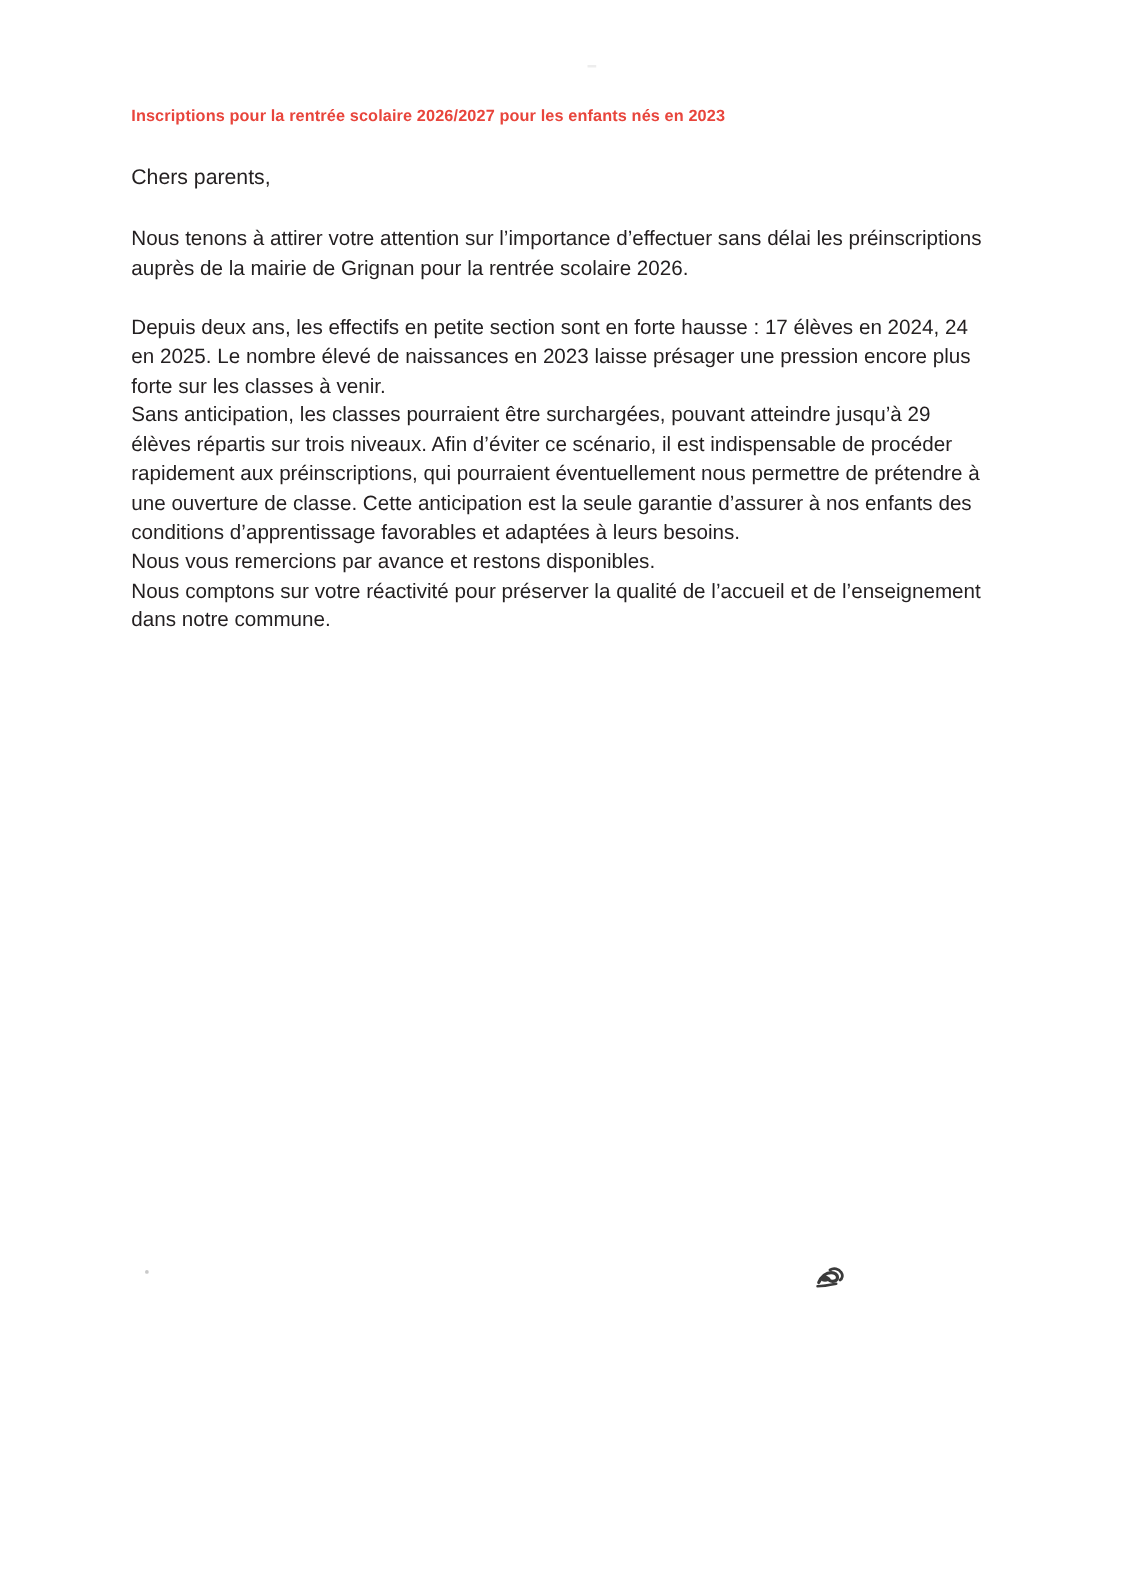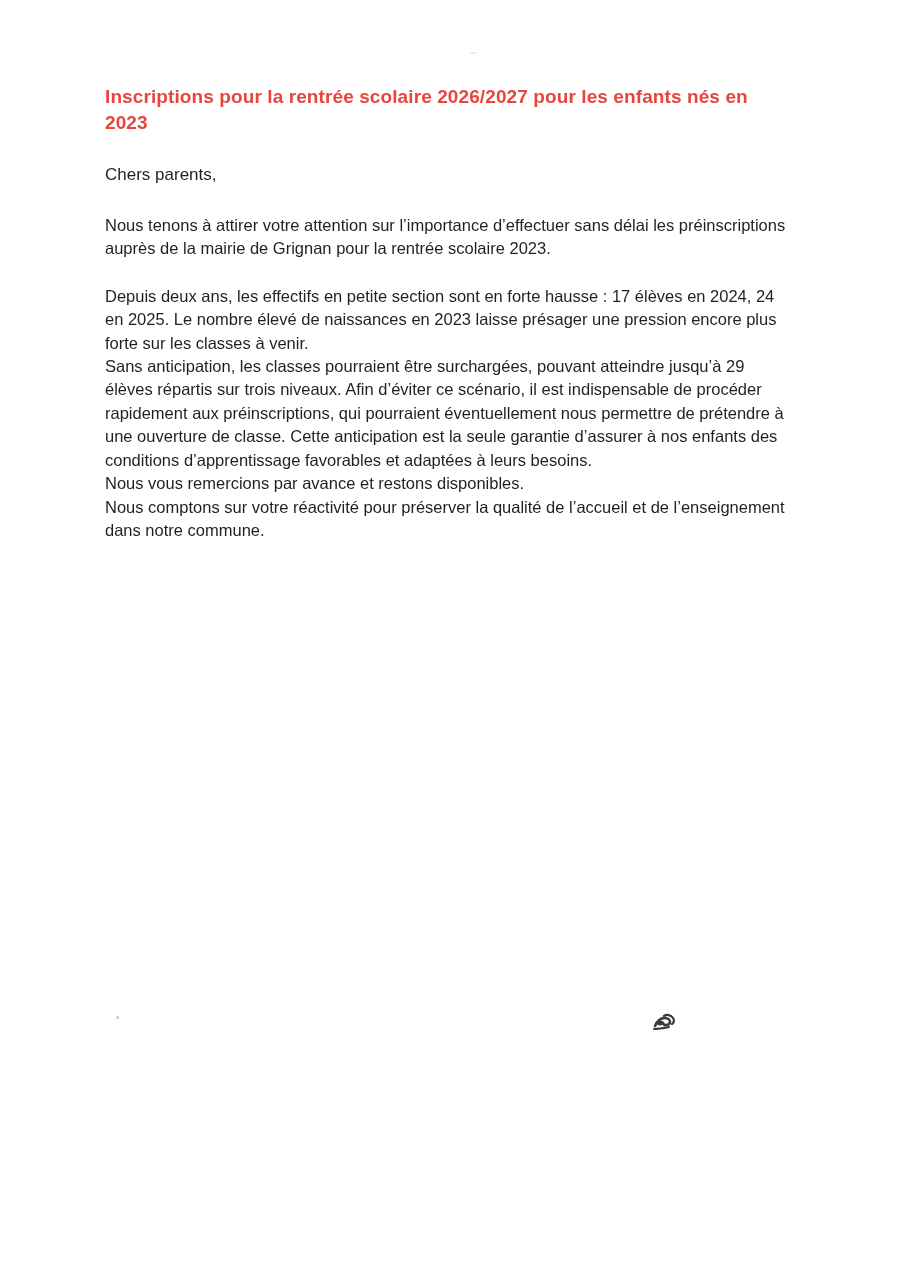--- a/index.html
+++ b/index.html
@@ -23,21 +23,21 @@
     height: 1272px;
     background: #ffffff;
   }
   .content {
     position: absolute;
     left: 105px;
     top: 84px;
     width: 690px;
   }
   .doc-title {
-    font-size: 19px;
+    font-size: 13px;
     font-weight: bold;
     color: #e8453c;
     letter-spacing: 0.1px;
     line-height: 1.35;
     margin: 0 0 28px 0;
   }
   .salutation {
     font-size: 17px;
     line-height: 1.45;
     margin: 0 0 26px 0;
@@ -91,21 +91,21 @@
 <div class="page">
 
   <div class="edge-mark"></div>
 
   <div class="content">
 
     <h1 class="doc-title">Inscriptions pour la rentrée scolaire 2026/2027 pour les enfants nés en 2023</h1>
 
     <p class="salutation">Chers parents,</p>
 
-    <p class="para">Nous tenons à attirer votre attention sur l’importance d’effectuer sans délai les préinscriptions auprès de la mairie de Grignan pour la rentrée scolaire 2023.</p>
+    <p class="para">Nous tenons à attirer votre attention sur l’importance d’effectuer sans délai les préinscriptions auprès de la mairie de Grignan pour la rentrée scolaire 2026.</p>
 
     <p class="para tight">Depuis deux ans, les effectifs en petite section sont en forte hausse : 17 élèves en 2024, 24 en 2025. Le nombre élevé de naissances en 2023 laisse présager une pression encore plus forte sur les classes à venir.</p>
 
     <p class="para tight">Sans anticipation, les classes pourraient être surchargées, pouvant atteindre jusqu’à 29 élèves répartis sur trois niveaux. Afin d’éviter ce scénario, il est indispensable de procéder rapidement aux préinscriptions, qui pourraient éventuellement nous permettre de prétendre à une ouverture de classe. Cette anticipation est la seule garantie d’assurer à nos enfants des conditions d’apprentissage favorables et adaptées à leurs besoins.</p>
 
     <p class="para tight">Nous vous remercions par avance et restons disponibles.</p>
 
     <p class="para tight">Nous comptons sur votre réactivité pour préserver la qualité de l’accueil et de l’enseignement dans notre commune.</p>
 
 

